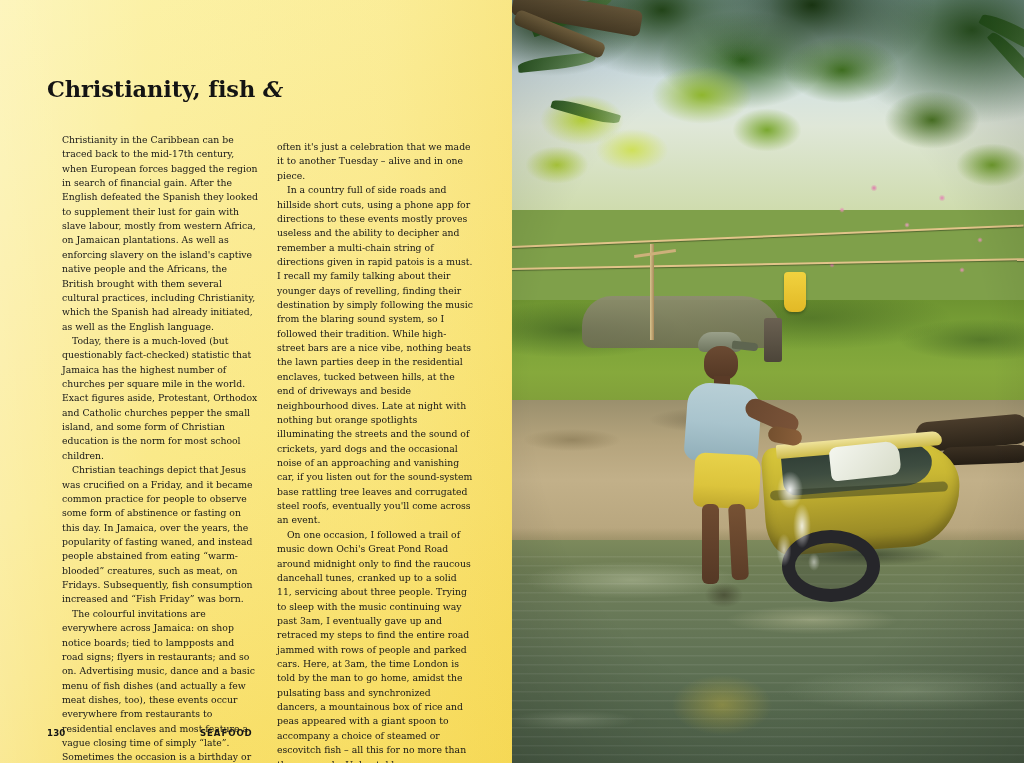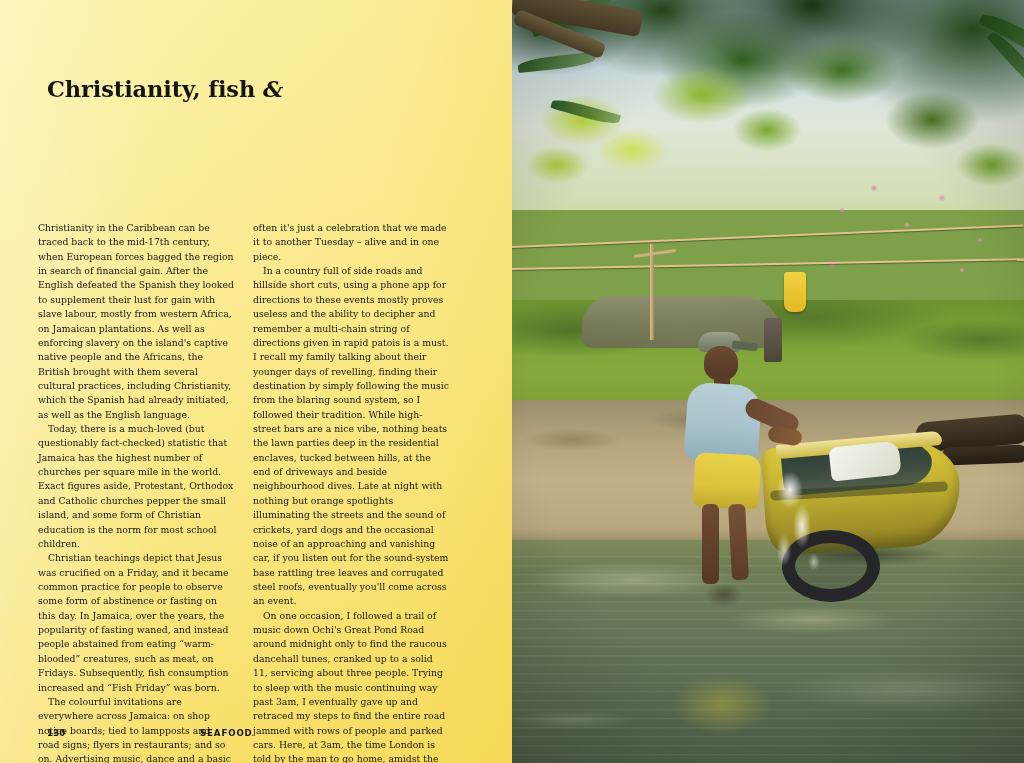--- a/index.html
+++ b/index.html
@@ -47,27 +47,28 @@
     letter-spacing: -0.1px;
     z-index: 3;
   }
   #article-title .amp {
     font-family: "DejaVu Serif", serif;
     font-style: italic;
   }
 
   #body-columns {
     position: absolute;
-    left: 38px;
+    left: 62px;
     top: 221px;
     width: 420px;
     height: 470px;
     display: flex;
     gap: 19px;
     z-index: 3;
+    align-items: center;
   }
   .column {
     width: 196px;
   }
   .column p {
     margin: 0;
     font-family: "DejaVu Serif", serif;
     font-size: 9.3px;
     line-height: 1.545;
     color: #171717;

